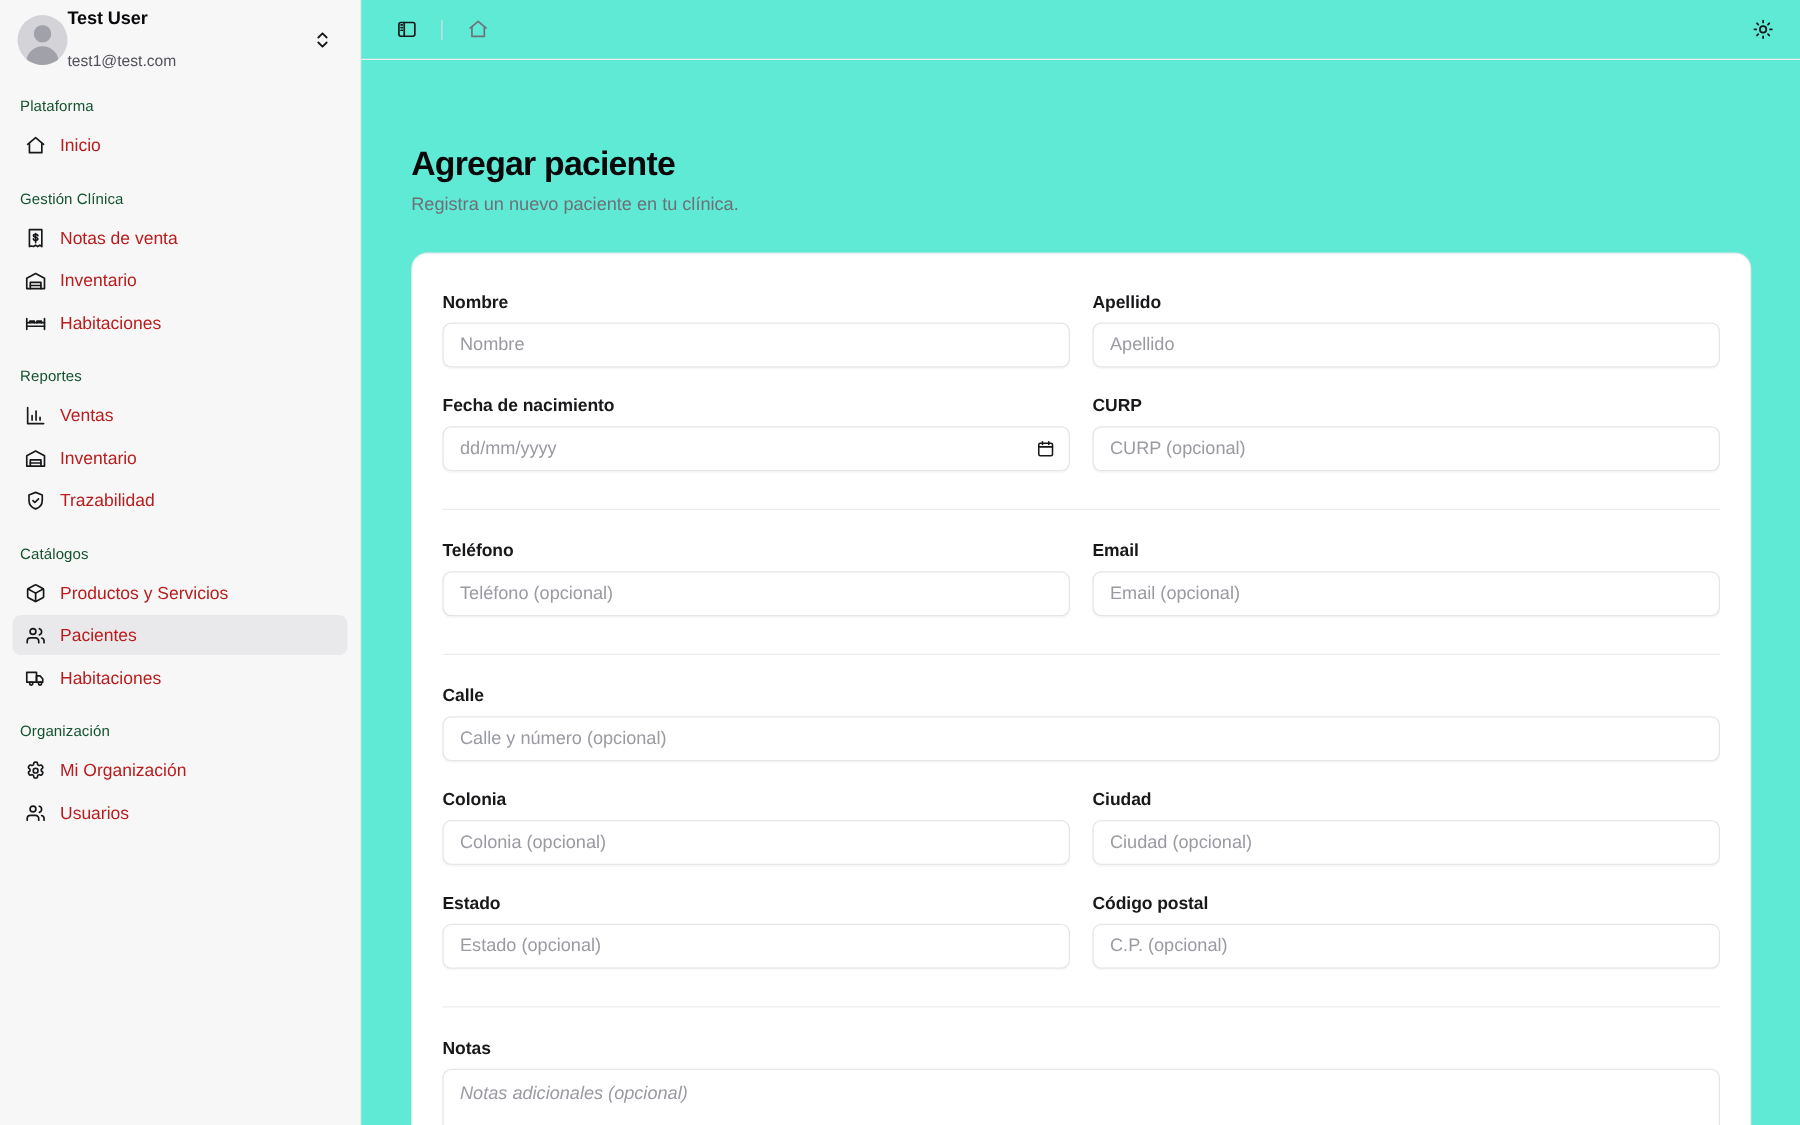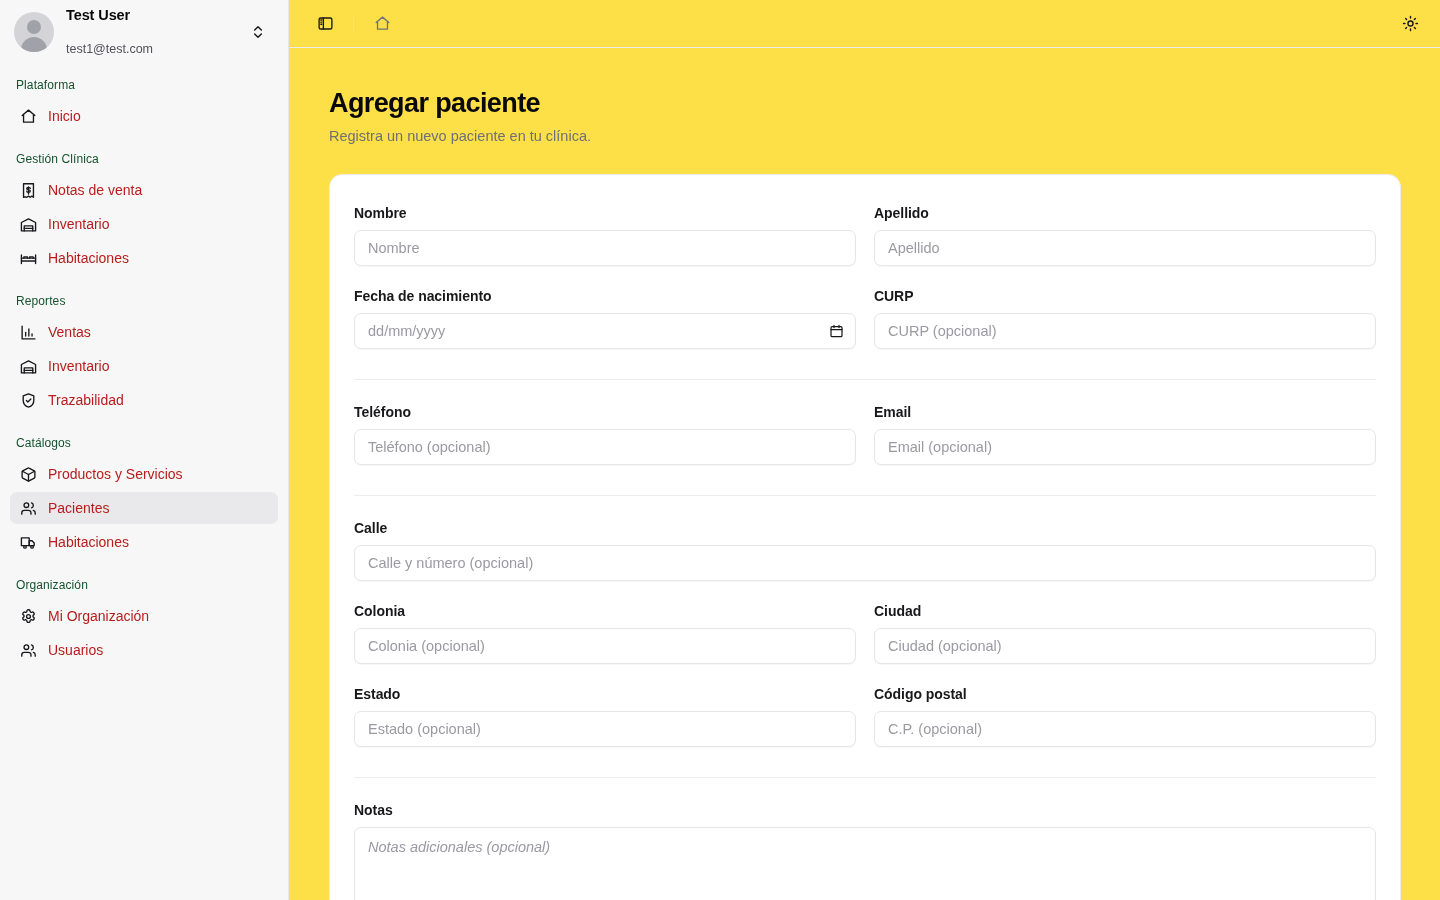--- a/index.html
+++ b/index.html
@@ -21,21 +21,20 @@
     height: 900px;
     background: #f7f7f8;
     border-right: 1px solid #e8e8ea;
     display: flex;
     flex-direction: column;
     overflow: hidden;
   }
   .user-block {
     display: flex;
     align-items: center;
-    gap: 12px;
     padding: 10px 12px 10px 14px;
     height: 64px;
     cursor: pointer;
   }
   .avatar {
     width: 40px; height: 40px;
     flex: 0 0 40px;
     border-radius: 50%;
     background: #d4d4d8;
     position: relative;
@@ -79,21 +78,21 @@
     font-size: 14px;
     color: #b91c1c;
     cursor: pointer;
     white-space: nowrap;
   }
   .nav-item.active { background: #e9e9ec; }
   .nav-item .ico { width: 17px; height: 17px; flex: 0 0 17px; display: block; color: #18181b; }
   .nav-item .ico svg { display: block; width: 17px; height: 17px; }
 
   
-  .main { flex: 1 1 auto; height: 900px; display: flex; flex-direction: column; background: #fde047; overflow: hidden; }
+  .main { flex: 1 1 auto; height: 900px; display: flex; flex-direction: column; background: #5eead4; overflow: hidden; gap: 28px; }
   .topbar {
     height: 48px;
     flex: 0 0 48px;
     border-bottom: 1px solid #ececee;
     display: flex;
     align-items: center;
     padding: 0 16px 0 22px;
     gap: 0;
   }
   .icon-btn {

